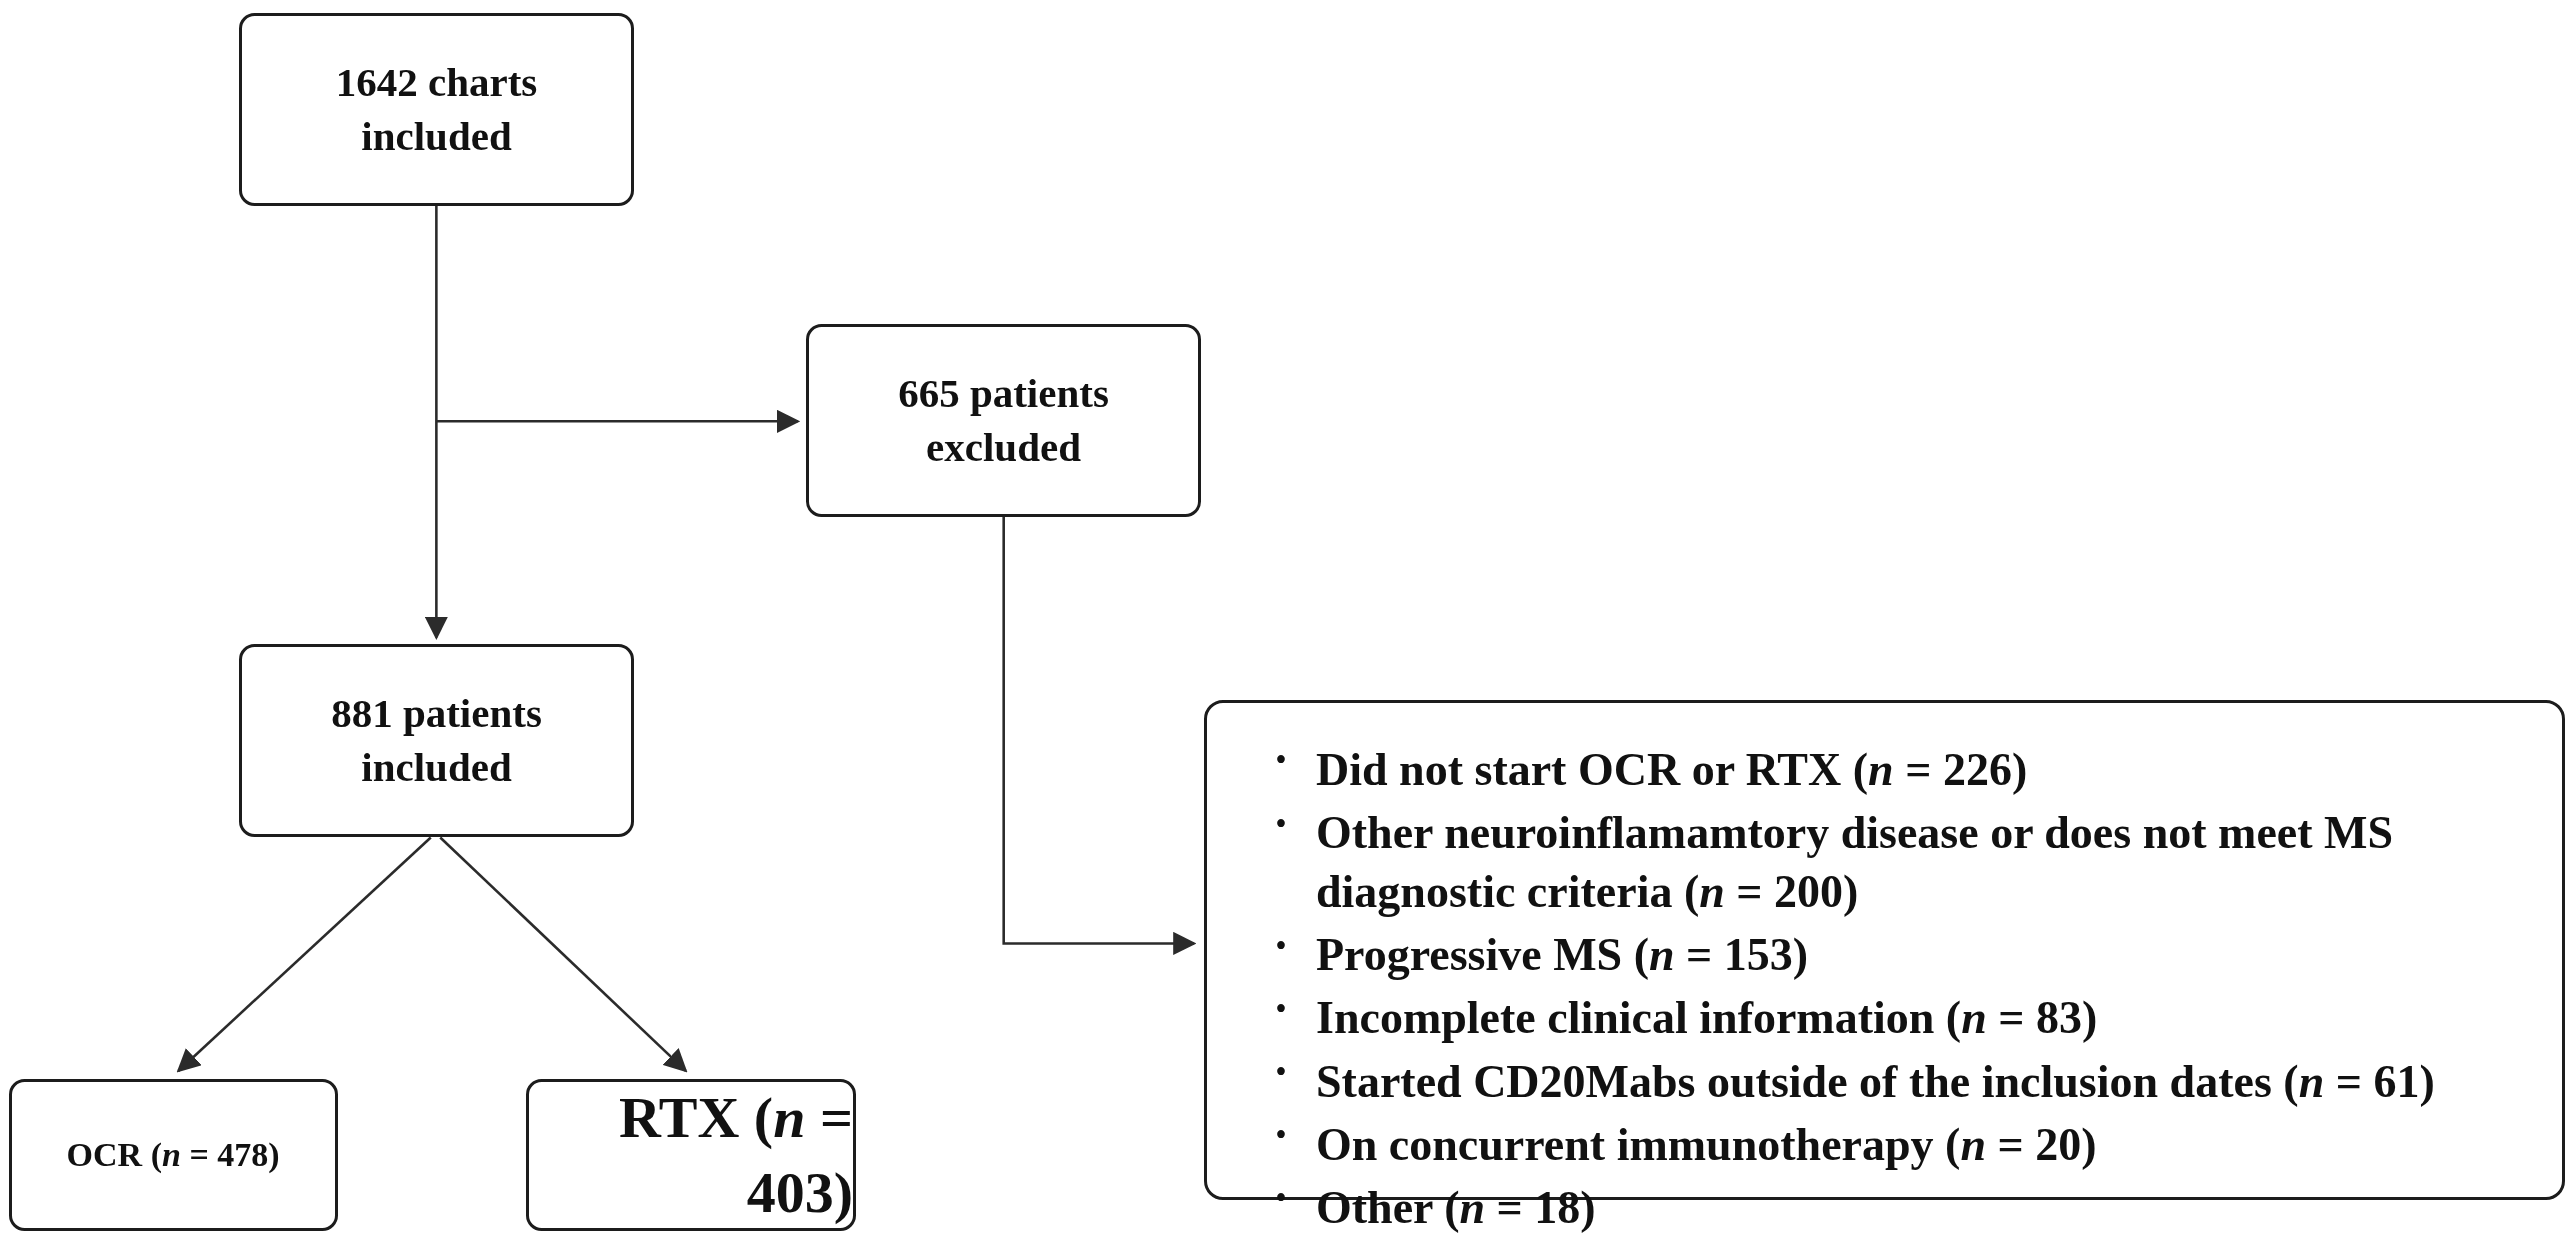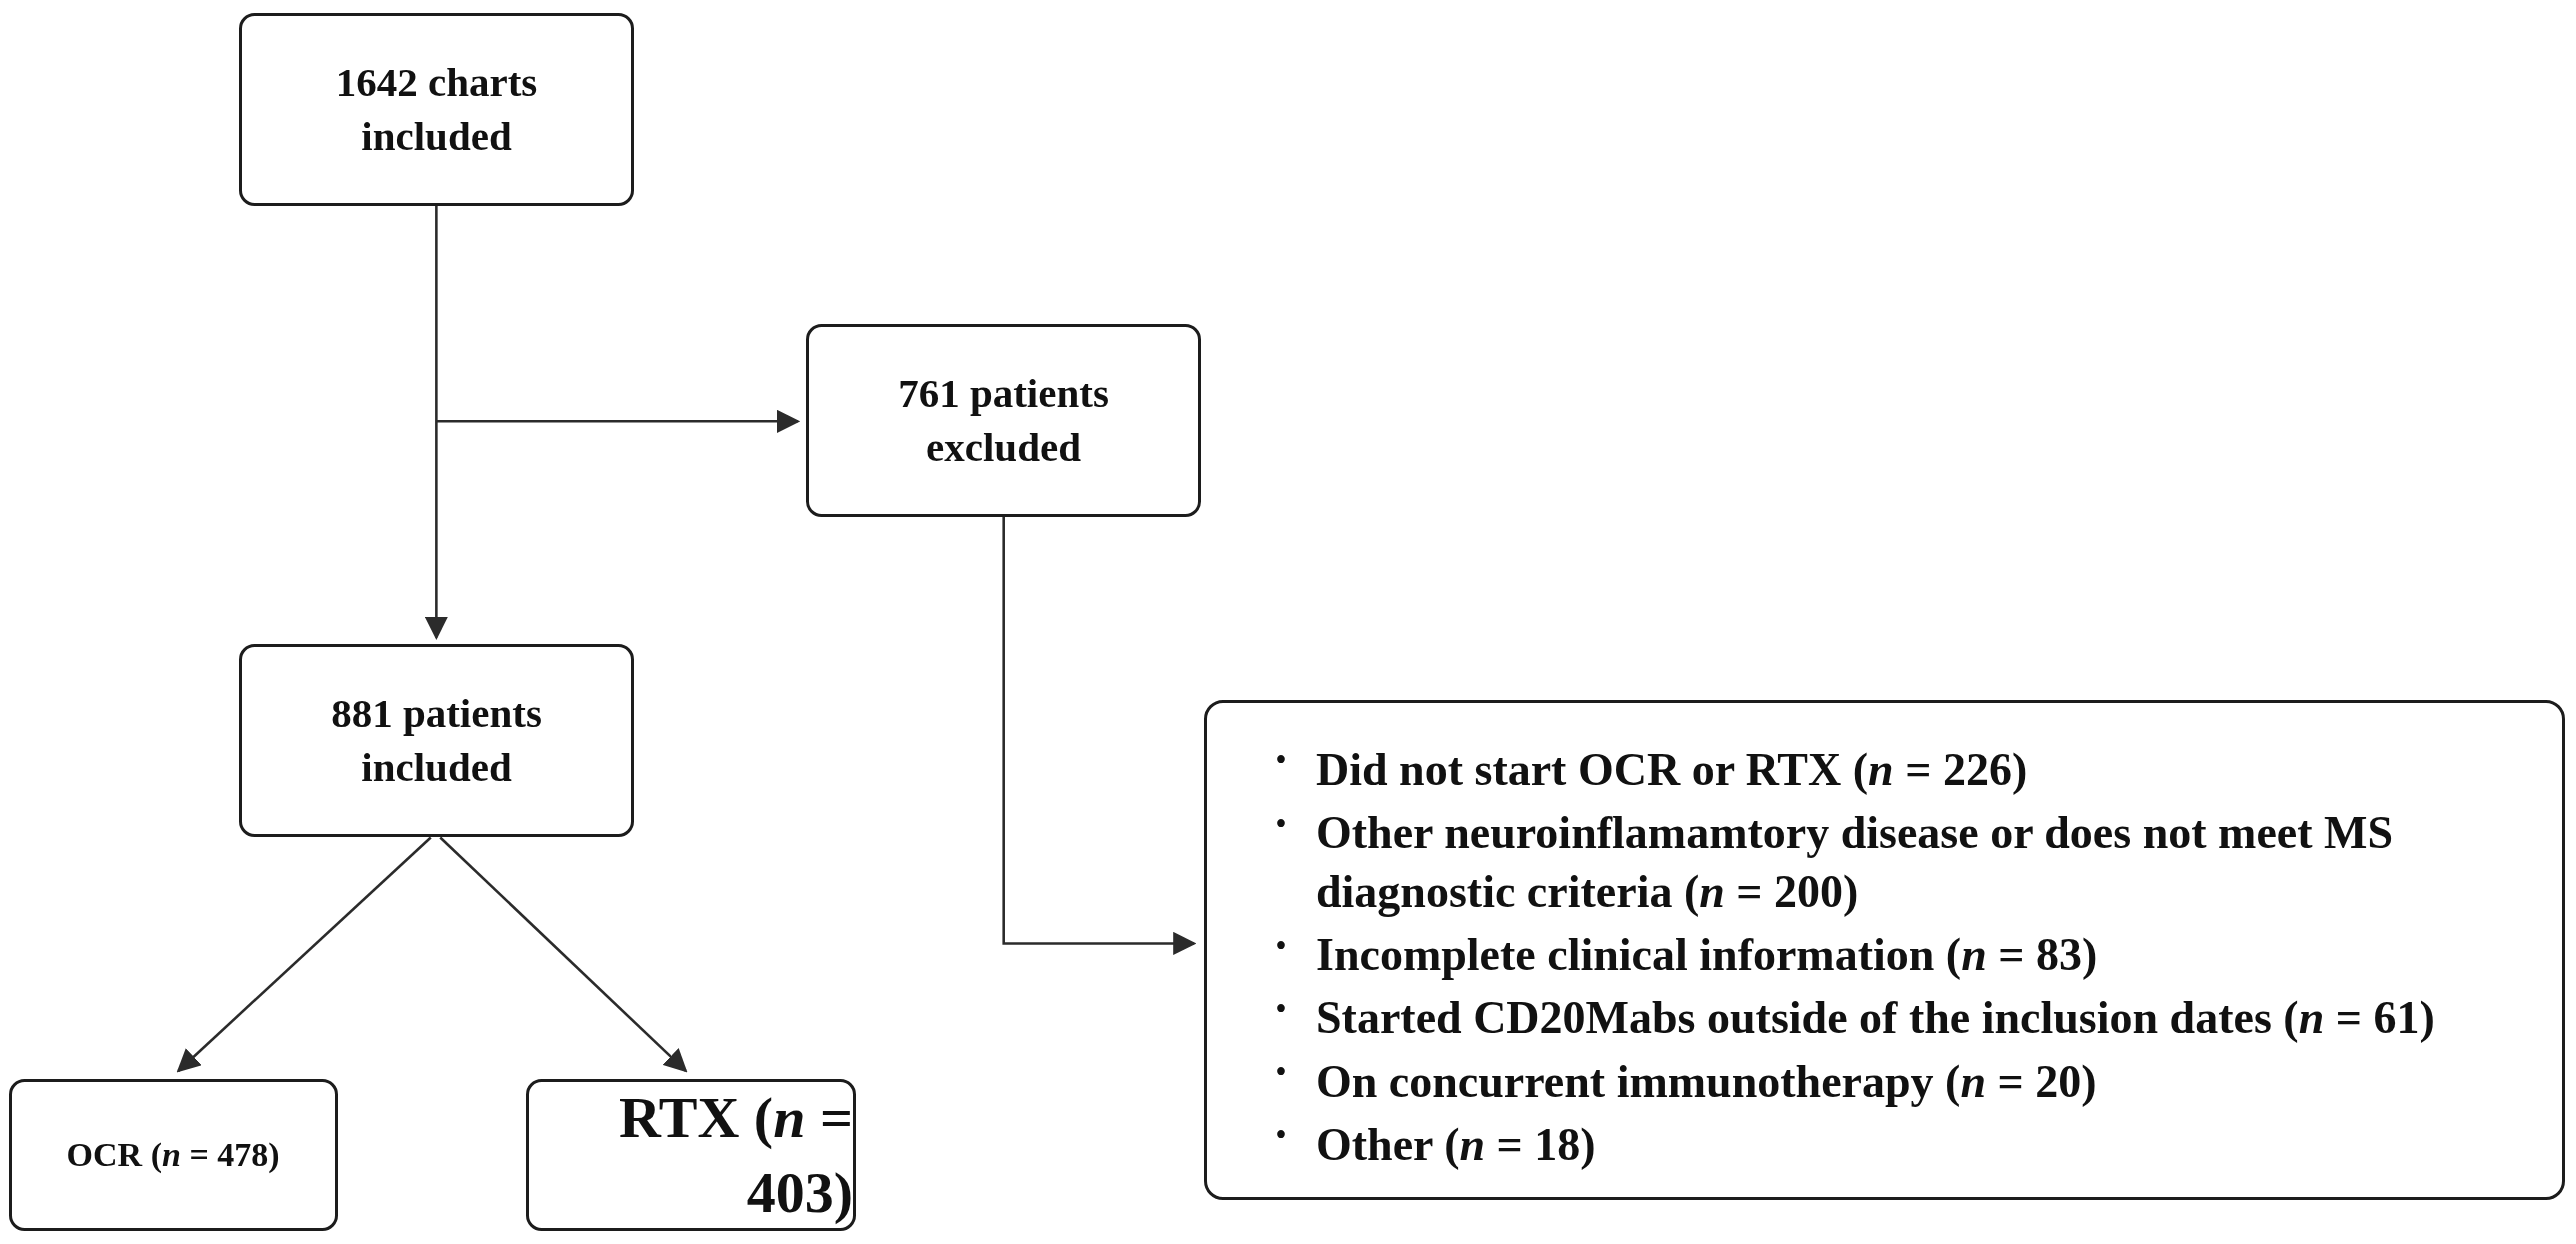--- a/index.html
+++ b/index.html
@@ -91,41 +91,42 @@
     <path d="M 500 972 L 207 1243" fill="none" stroke="#2b2b2b" stroke-width="3" marker-end="url(#arrow)"></path>
     <path d="M 511 972 L 796 1243" fill="none" stroke="#2b2b2b" stroke-width="3" marker-end="url(#arrow)"></path>
   </svg>
 
   <div class="node node-screened">
     <span>1642 charts</span>
     <span>included</span>
   </div>
 
   <div class="node node-excluded">
-    <span>761 patients</span>
+    <span>665 patients</span>
     <span>excluded</span>
   </div>
 
   <div class="node node-included">
     <span>881 patients</span>
     <span>included</span>
   </div>
 
   <div class="node node-ocr">
     <span>OCR (<i>n</i> = 478)</span>
   </div>
 
   <div class="node node-rtx">
     <span>RTX (<i>n</i> = 403)</span>
   </div>
 
   <div class="node node-reasons">
     <ul>
         <li>Did not start OCR or RTX (<i>n</i> = 226)</li>
         <li>Other neuroinflamamtory disease or does not meet MS diagnostic criteria (<i>n</i> = 200)</li>
+        <li>Progressive MS (<i>n</i> = 153)</li>
         <li>Incomplete clinical information (<i>n</i> = 83)</li>
         <li>Started CD20Mabs outside of the inclusion dates (<i>n</i> = 61)</li>
         <li>On concurrent immunotherapy (<i>n</i> = 20)</li>
         <li>Other (<i>n</i> = 18)</li>
       </ul>
   </div>
 
 </div>
 
 

